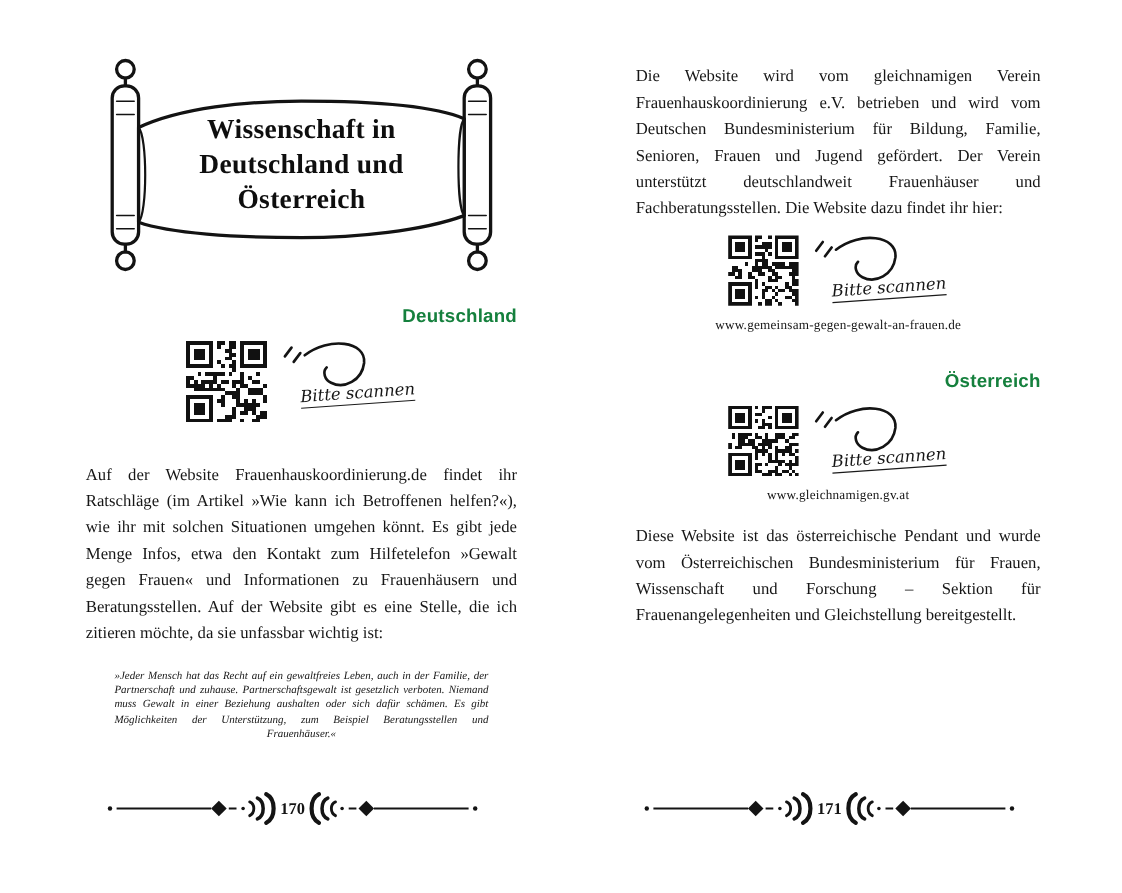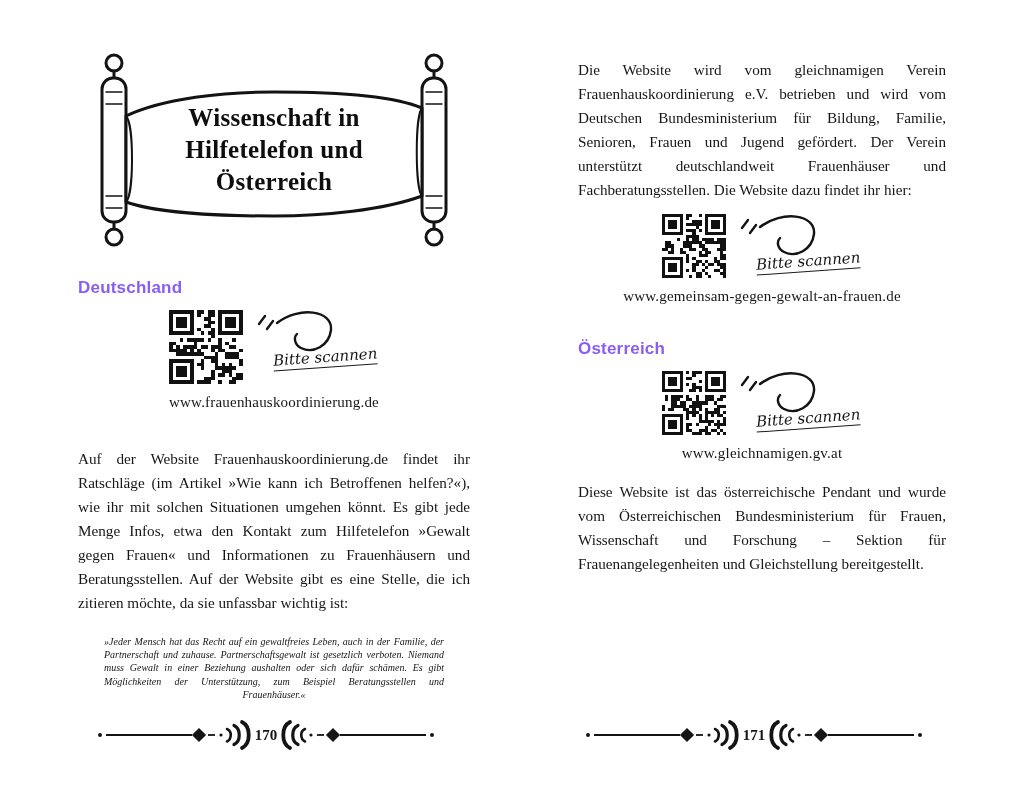--- a/index.html
+++ b/index.html
@@ -20,45 +20,45 @@
   .banner-title {
     position:absolute; left:48px; right:48px; top:52px;
     text-align:center; font-weight:bold;
     font-size:25px; line-height:32px;
     font-family:"Liberation Serif", serif;
     letter-spacing:0.3px; color:#0e0e0e;
   }
 
   
   .section-heading {
-    text-align:left;
+    text-align:right;
     font-family:"Liberation Sans", sans-serif;
     font-weight:700; font-size:17px;
-    letter-spacing:0.2px; color:#8b5cf6;
+    letter-spacing:0.2px; color:#15803d;
   }
   #page-170 .section-heading { margin-top:28px; }
   .heading-austria { margin-top:34px; }
 
   
   .qr-row { display:flex; justify-content:center; align-items:flex-start; gap:8px; margin-top:12px; }
   .qr { width:74px; height:74px; flex:0 0 auto; }
   .qr-row.small .qr { width:64px; height:64px; }
   .doodle-col { display:flex; flex-direction:column; align-items:flex-start; width:128px; margin-top:-6px; }
   .scan-caption {
     font-style:italic; font-size:15px;
     font-family:"DejaVu Serif", serif;
     transform:rotate(-4deg);
     margin:-12px 0 0 22px;
     white-space:nowrap;
     border-bottom:1px solid #1a1a1a;
     padding-bottom:1px;
   }
 
   
-  .url { text-align:center; font-size:15px; letter-spacing:0.2px; margin-top:10px; }
+  .url { text-align:center; font-size:12px; letter-spacing:0.2px; margin-top:10px; }
   .body-text { font-size:15.2px; line-height:1.58; text-align:justify; hyphens:auto; }
   #page-170 .body-text { margin-top:36px; }
   #page-171 .intro-text { margin-top:58px; }
   .austria-text { margin-top:18px; }
   .quote {
     font-style:italic; font-size:10px; line-height:1.32;
     margin:20px 26px 0 26px;
     text-align:justify; text-align-last:center;
     hyphens:auto;
   }
@@ -89,21 +89,21 @@
         <rect x="338" y="28" width="24" height="144" rx="11"></rect>
         <path d="M342,42 h16 M342,54 h16 M342,146 h16 M342,158 h16" stroke-width="1.4" fill="none"></path>
 
         <path d="M42,66 C80,48 140,42 190,42 C250,42 310,46 338,58 L338,146 C300,160 240,166 190,166 C130,166 70,162 42,152 Z"></path>
         <path d="M42,66 C50,74 50,144 42,152" fill="none" stroke-width="2"></path>
         <path d="M338,58 C331,66 331,138 338,146" fill="none" stroke-width="2"></path>
       </g>
     </svg>
     <div class="banner-title">
       <div>Wissenschaft in</div>
-      <div>Hilfetelefon und</div>
+      <div>Deutschland und</div>
       <div>Österreich</div>
     </div>
   </div>
 
   <h2 class="section-heading">Deutschland</h2>
 
   <div class="qr-row">
     <div class="qr"><svg viewBox="0 0 21 21" width="100%" height="100%" shape-rendering="crispEdges" fill="#111">
           <rect x="8" y="0" width="1" height="1"></rect>
           <rect x="9" y="0" width="1" height="1"></rect>
@@ -238,21 +238,20 @@
         <g stroke="#141414" fill="none" stroke-width="2.4" stroke-linecap="round">
           <path d="M8,20 L14,12"></path>
             <path d="M16,25 L22,17"></path>
           <path d="M26,19 C48,2 82,6 80,26 C78,42 62,50 50,44 C44,41 42,34 46,30"></path>
         </g>
       </svg>
       <span class="scan-caption">Bitte scannen</span>
     </div>
   </div>
 
-  <div class="url">www.frauenhauskoordinierung.de</div>
 
   <p class="body-text">Auf der Website Frauenhauskoordinierung.de findet ihr Ratschläge (im Artikel »Wie kann ich Betroffenen helfen?«), wie ihr mit solchen Situationen umgehen könnt. Es gibt jede Menge Infos, etwa den Kontakt zum Hilfetelefon »Gewalt gegen Frauen« und Informationen zu Frauenhäusern und Beratungsstellen. Auf der Website gibt es eine Stelle, die ich zitieren möchte, da sie unfassbar wichtig ist:</p>
 
   <p class="quote">»Jeder Mensch hat das Recht auf ein gewaltfreies Leben, auch in der Familie, der Partnerschaft und zuhause. Partnerschaftsgewalt ist gesetzlich verboten. Niemand muss Gewalt in einer Beziehung aushalten oder sich dafür schämen. Es gibt Möglichkeiten der Unterstützung, zum Beispiel Beratungsstellen und Frauenhäuser.«</p>
 
   <div class="footer">
     <svg width="340" height="34" viewBox="0 0 340 34">
       <g fill="#141414" stroke="#141414">
         <circle cx="4" cy="17" r="2" stroke="none"></circle>
         <line x1="10" y1="17" x2="96" y2="17" stroke-width="1.8"></line>

